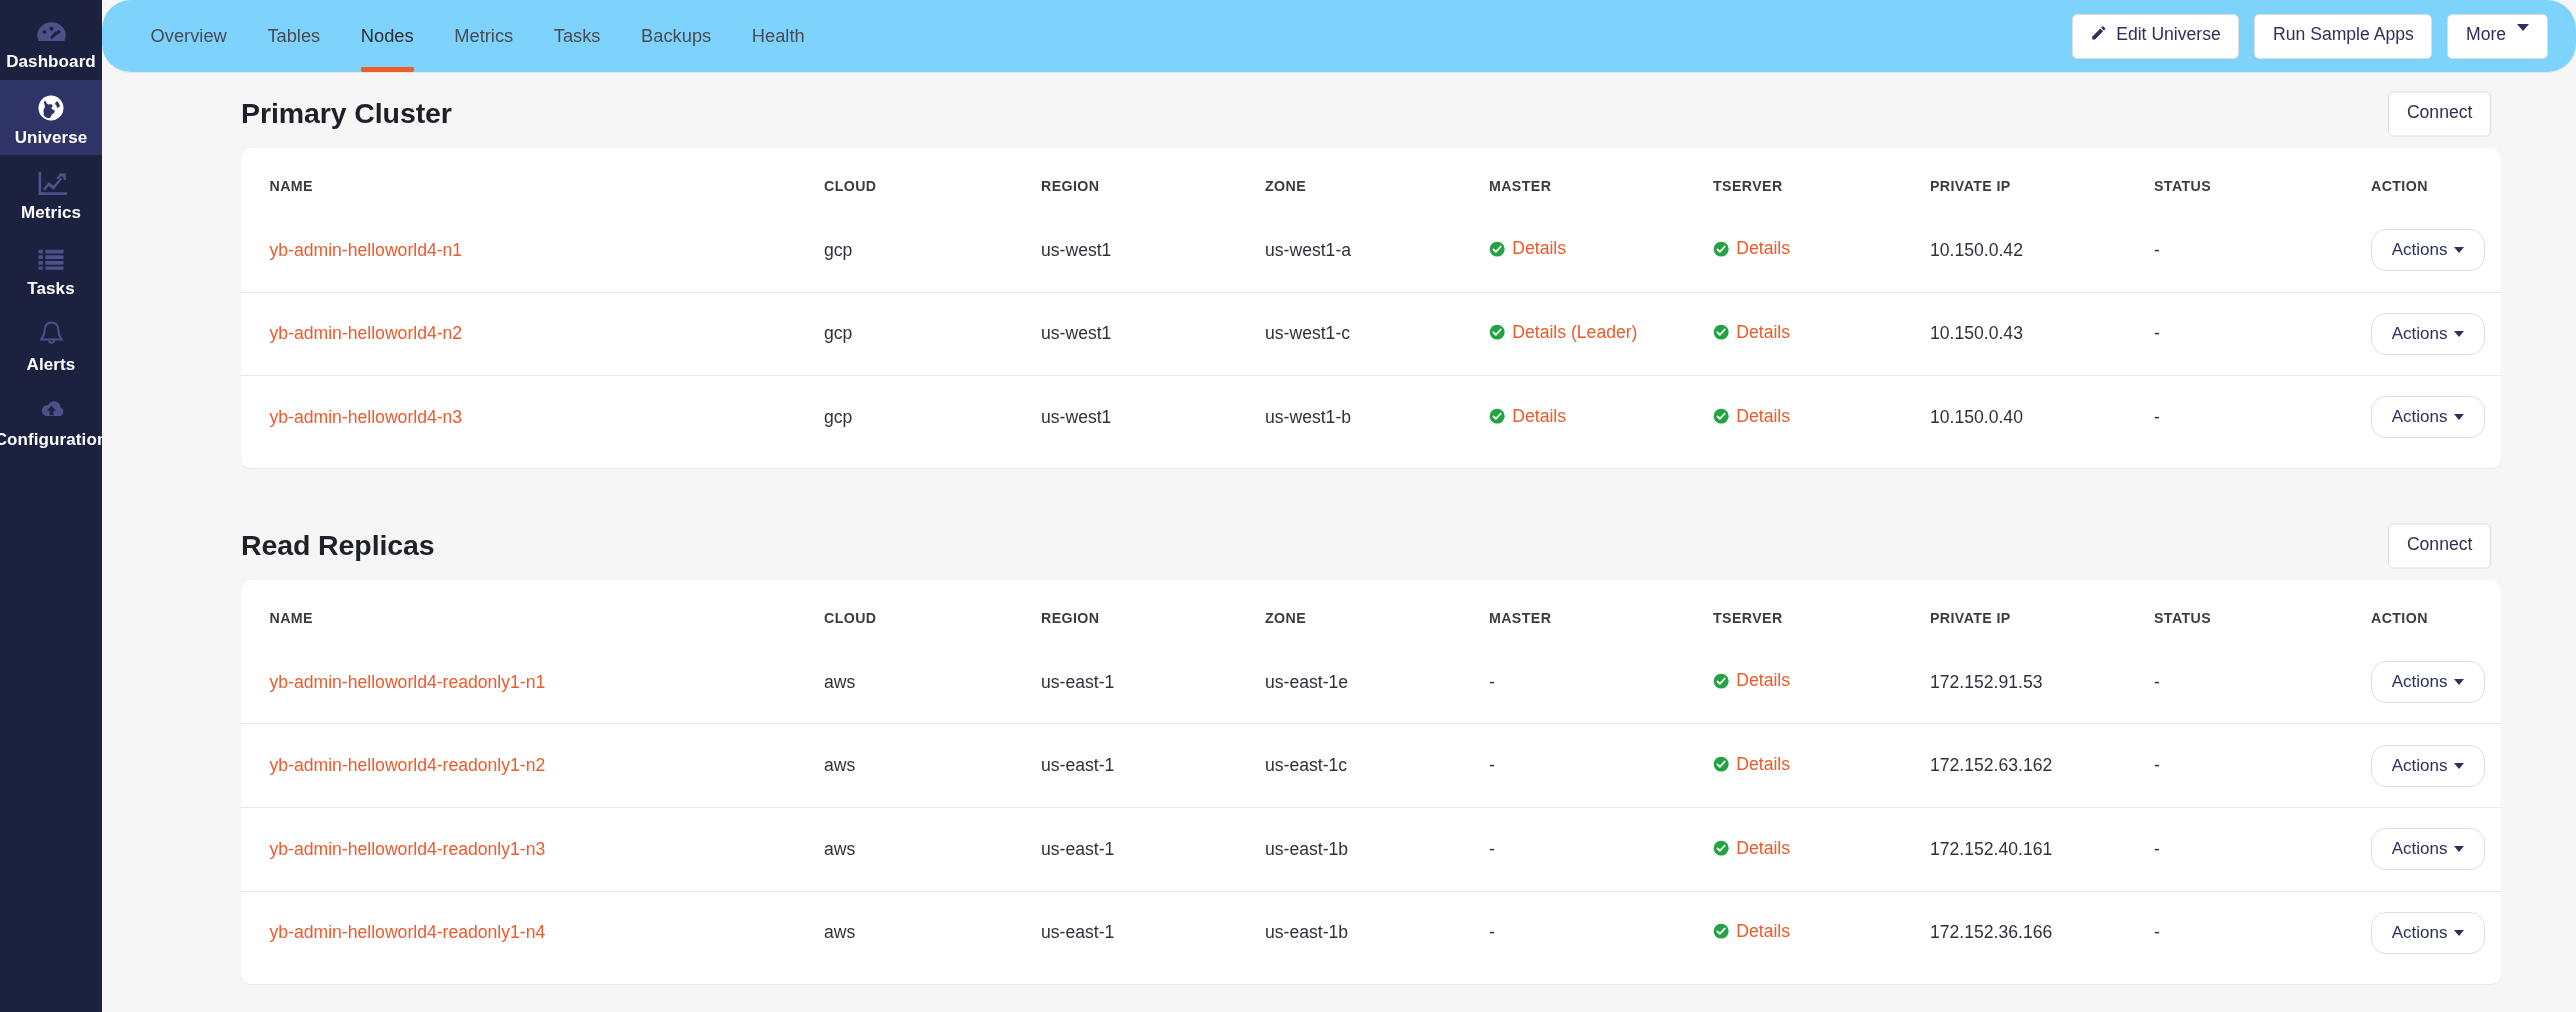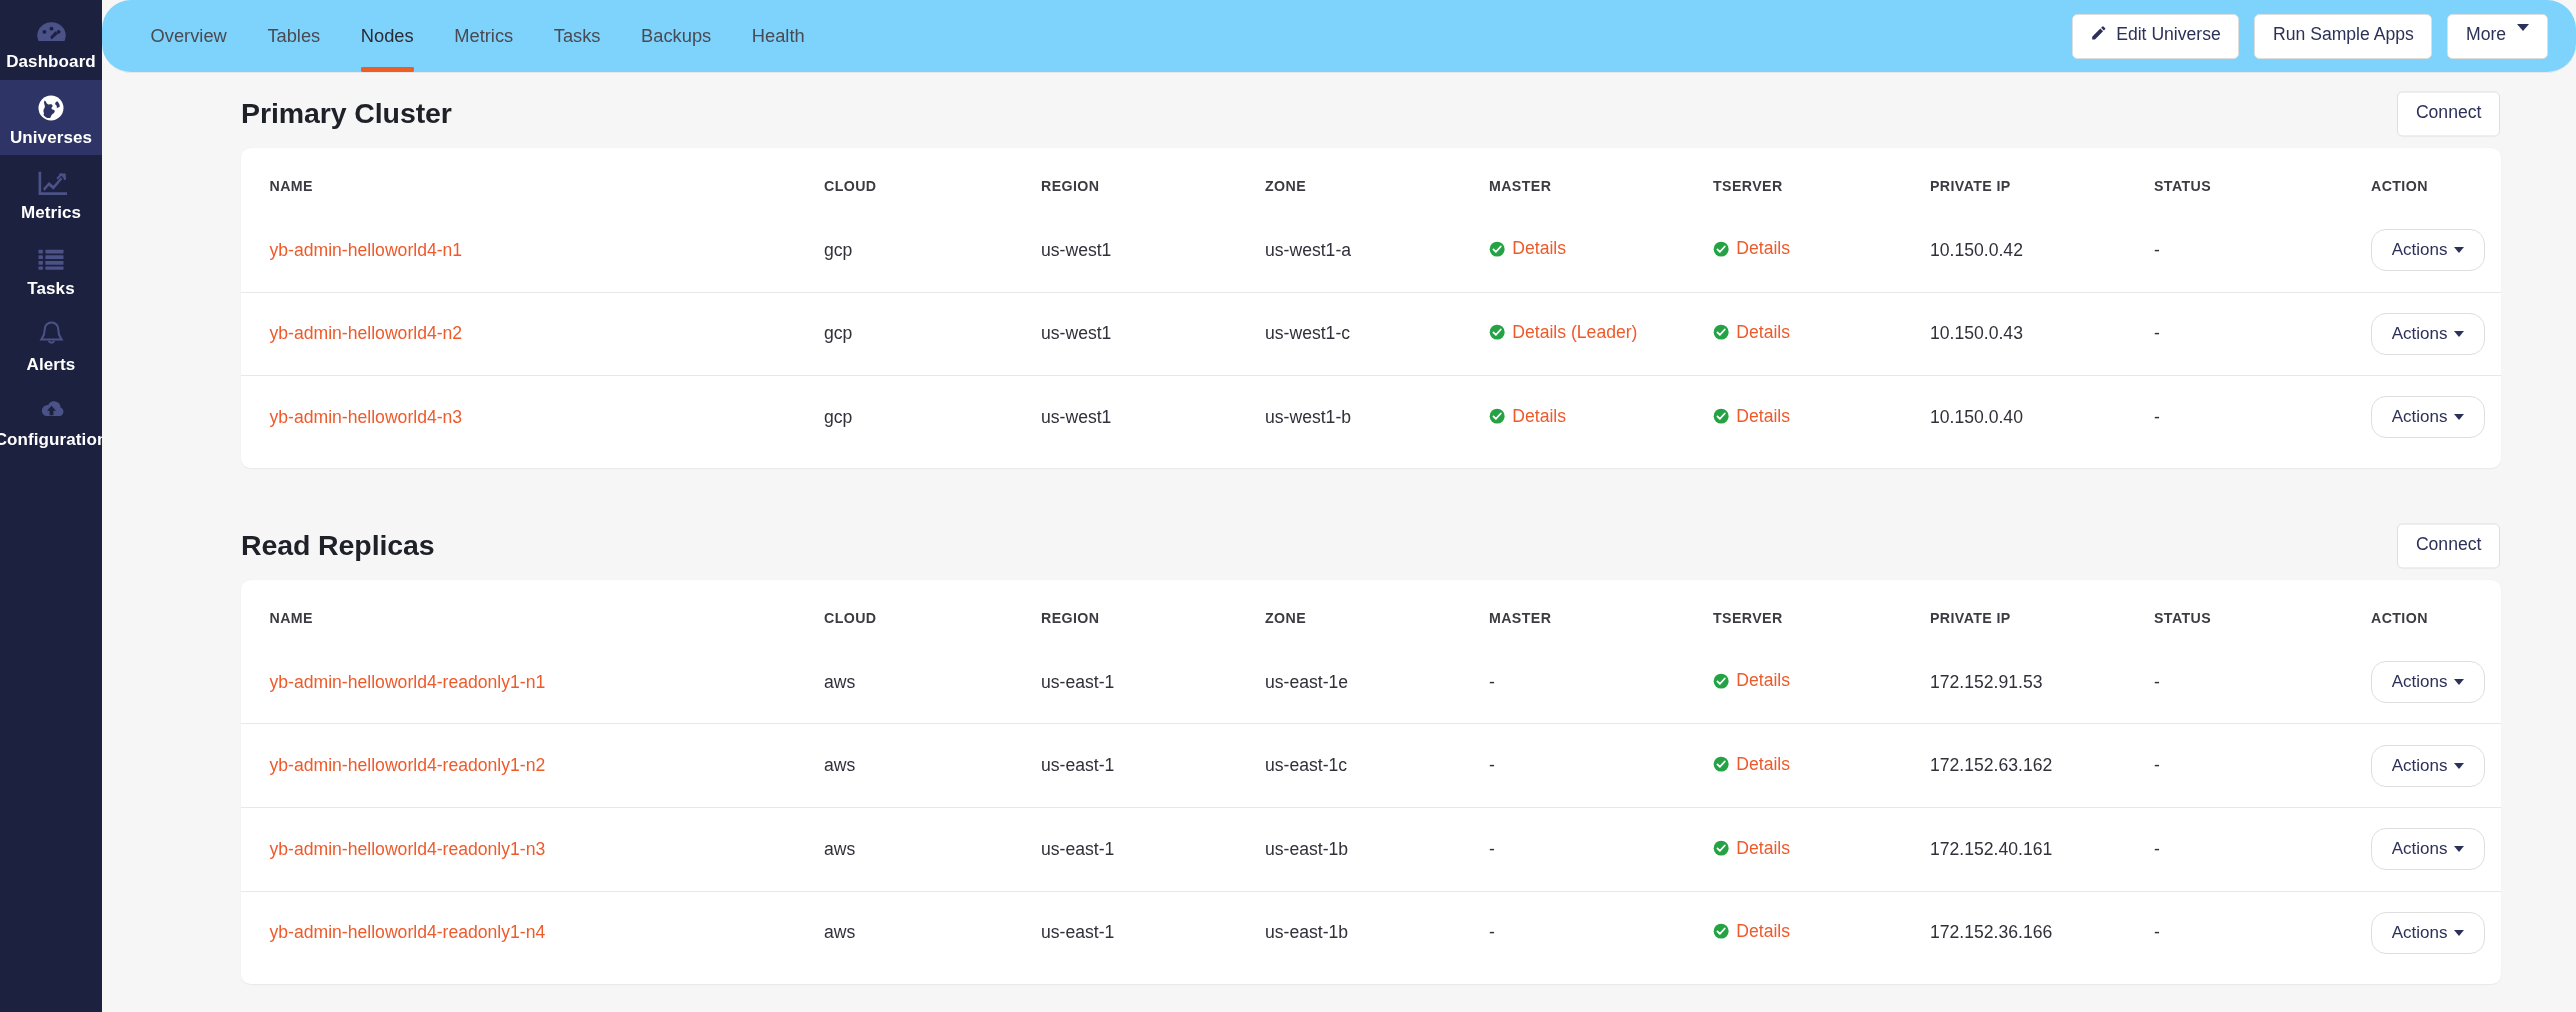--- a/index.html
+++ b/index.html
@@ -104,21 +104,21 @@
     display: flex; align-items: center;
     padding: 0 183px 0 139px;
     margin-bottom: 17.6px;
     position: relative;
   }
   .section-title {
     font-size: 28.5px; font-weight: 700; color: #1f2128;
     letter-spacing: -0.1px;
   }
   .section-head .btn {
-    position: absolute; right: 76px; top: 50%; transform: translateY(-50%);
+    position: absolute; right: 85px; top: 50%; transform: translateY(-50%);
   }
 
   .card {
     background: #ffffff;
     margin: 0 75px 0 139px;
     border-radius: 9.5px;
     box-shadow: 0 0.7px 1.4px rgba(0,0,0,0.06);
     padding: 0 0 9.5px 0;
   }
 
@@ -204,21 +204,21 @@
         <span class="side-label">Dashboard</span>
       </div>
       <div class="side-item active">
         <span class="side-icon">
           <svg width="30" height="30" viewBox="0 0 48 48">
             <circle cx="24" cy="24" r="20" fill="#ffffff"></circle>
             <path fill="#2e3566" d="M14 12c3 2 2 5 5 6s5-1 7 1-2 4-1 6 5 1 5 4-3 3-5 6-1 5-4 5c-4 0-7-2-9-5 2-3-1-5 0-8s3-4 2-7-2-6 0-8z"></path>
             <path fill="#2e3566" d="M34 13c2 2 4 5 4 8 0 2-3 1-4 3s0-4-2-5-2-4 2-6z"></path>
           </svg>
         </span>
-        <span class="side-label">Universes</span>
+        <span class="side-label">Universe</span>
       </div>
       <div class="side-item">
         <span class="side-icon">
           <svg width="31" height="28.5" viewBox="0 0 48 44">
             <path fill="#4a5287" d="M4 4h4v32h40v4H4z"></path>
             <path fill="#4a5287" d="M11 30l9-10 7 6 11-13 3 2-14 17-7-6-7 8z"></path>
             <path fill="#4a5287" d="M34 9h11v3H37v8h-3z" transform="rotate(45 40 14)"></path>
             <path fill="#4a5287" d="M36 7h10v10h-3V10h-7z"></path>
           </svg>
         </span>

